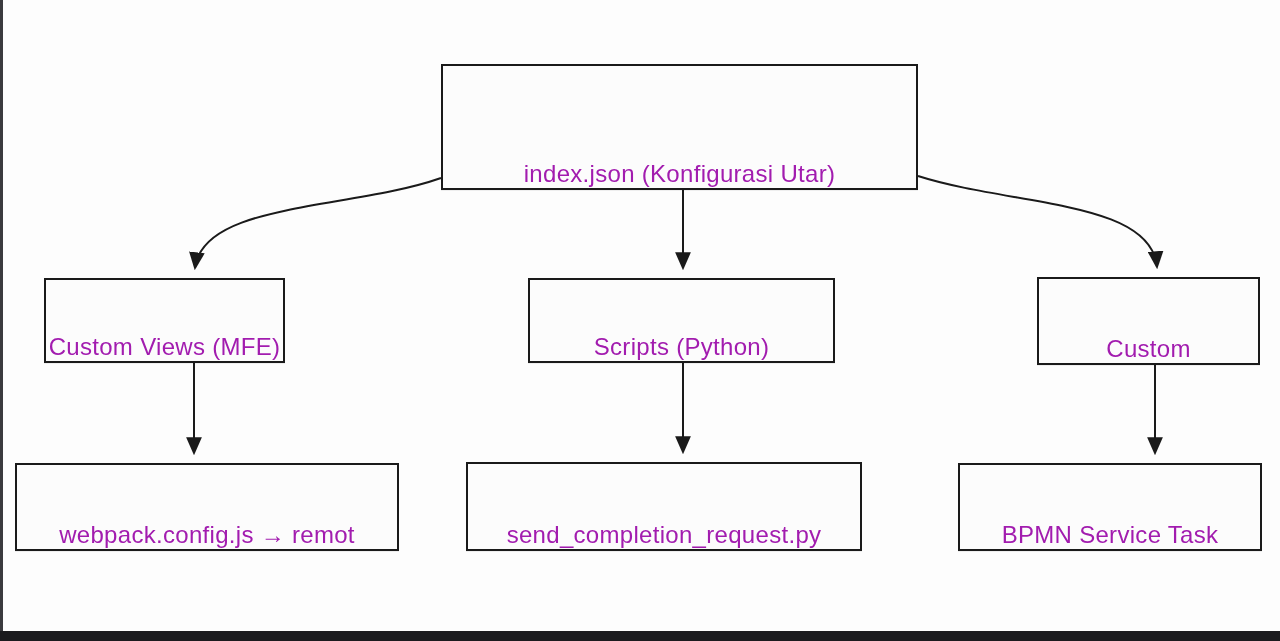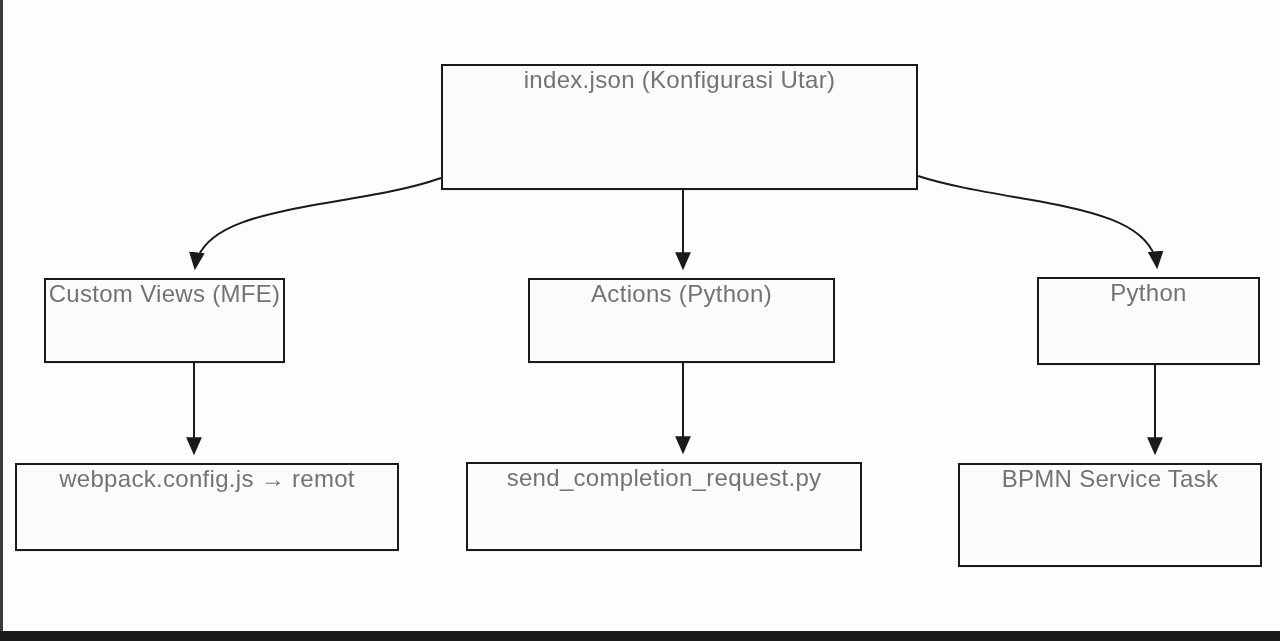--- a/index.html
+++ b/index.html
@@ -19,35 +19,35 @@
     position: absolute;
     left: 0; top: 0;
     width: 1280px; height: 641px;
   }
   .node {
     position: absolute;
     box-sizing: border-box;
     border: 2px solid #1a1a1a;
     background: #fcfcfc;
     display: flex;
-    align-items: flex-start;
+    align-items: flex-end;
     justify-content: center;
-    color: #737373;
+    color: #a21caf;
     font-size: 24px;
     letter-spacing: 0.3px;
     white-space: nowrap;
     box-shadow: 0 1px 0 rgba(0,0,0,0.06);
   }
   #node-root            { left: 441px;  top: 64px;  width: 477px; height: 126px; }
   #node-custom-views    { left: 44px;   top: 278px; width: 241px; height: 85px;  }
   #node-scripts         { left: 528px;  top: 278px; width: 307px; height: 85px;  }
   #node-actions         { left: 1037px; top: 277px; width: 223px; height: 88px;  }
   #node-webpack         { left: 15px;   top: 463px; width: 384px; height: 88px;  }
   #node-send-completion { left: 466px;  top: 462px; width: 396px; height: 89px;  }
-  #node-bpmn            { left: 958px;  top: 463px; width: 304px; height: 104px;  }
+  #node-bpmn            { left: 958px;  top: 463px; width: 304px; height: 88px;  }
 
   .edge {
     stroke: #1a1a1a;
     stroke-width: 2;
     fill: none;
   }
   #left-edge-line {
     position: absolute;
     left: 0; top: 0;
     width: 3px; height: 632px;
@@ -83,25 +83,25 @@
 
   <div class="node" id="node-root">
     <span>index.json (Konfigurasi Utar)</span>
   </div>
 
   <div class="node" id="node-custom-views">
     <span>Custom Views (MFE)</span>
   </div>
 
   <div class="node" id="node-scripts">
-    <span>Actions (Python)</span>
+    <span>Scripts (Python)</span>
   </div>
 
   <div class="node" id="node-actions">
-    <span>Python</span>
+    <span>Custom</span>
   </div>
 
   <div class="node" id="node-webpack">
     <span>webpack.config.js → remot</span>
   </div>
 
   <div class="node" id="node-send-completion">
     <span>send_completion_request.py</span>
   </div>
 

